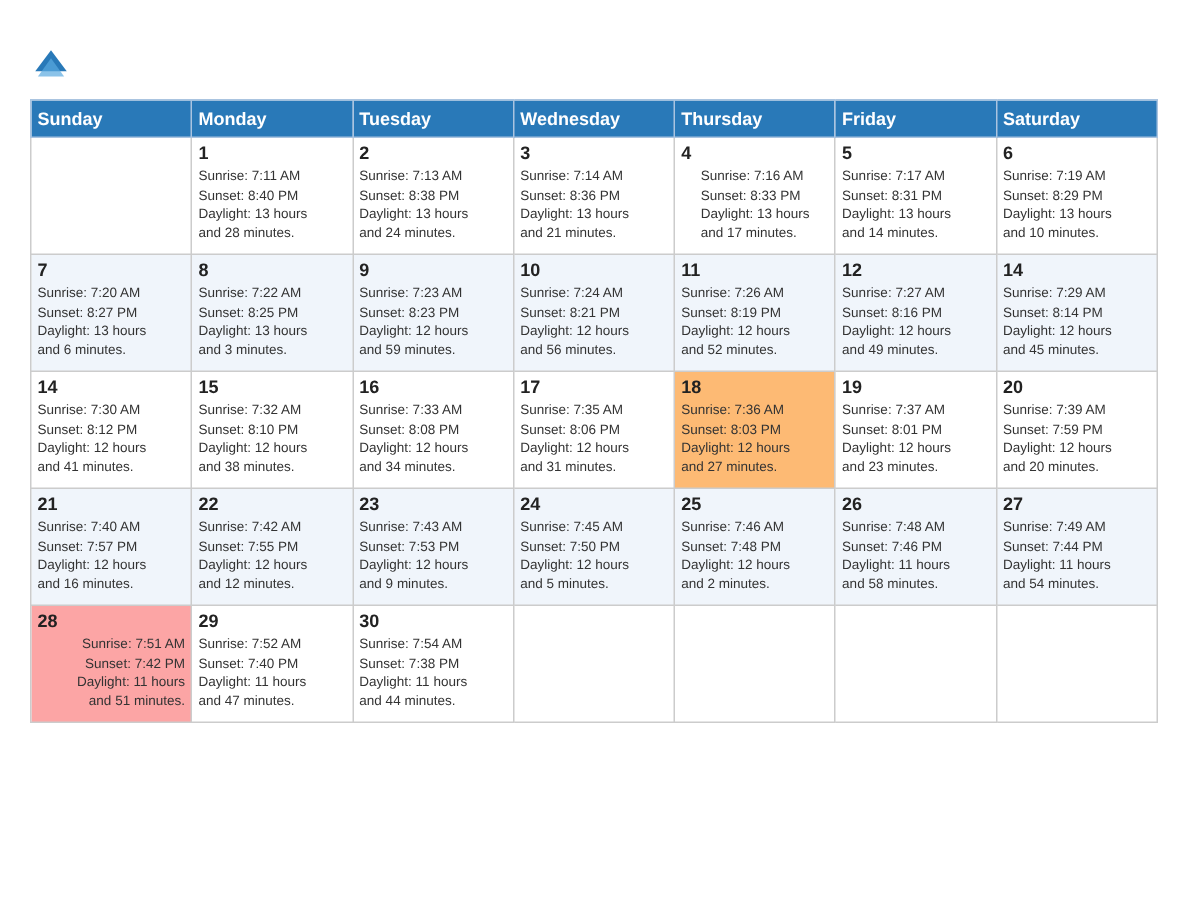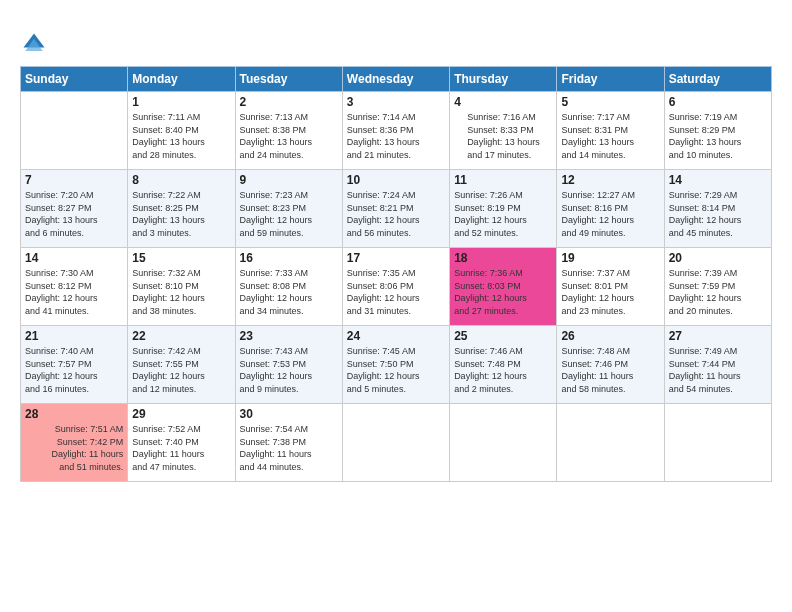--- a/index.html
+++ b/index.html
@@ -205,21 +205,21 @@
           </td>
           <td style="background: rgb(240, 245, 251);">
             <span class="day-num">11</span>
             <div class="cell-info" style="white-space: pre-line;">Sunrise: 7:26 AM
 Sunset: 8:19 PM
 Daylight: 12 hours
 and 52 minutes.</div>
           </td>
           <td style="background: rgb(240, 245, 251);">
             <span class="day-num">12</span>
-            <div class="cell-info" style="white-space: pre-line;">Sunrise: 12:27 AM
+            <div class="cell-info" style="white-space: pre-line;">Sunrise: 7:27 AM
 Sunset: 8:16 PM
 Daylight: 12 hours
 and 49 minutes.</div>
           </td>
           <td style="background: rgb(240, 245, 251);">
             <span class="day-num">14</span>
             <div class="cell-info" style="white-space: pre-line;">Sunrise: 7:29 AM
 Sunset: 8:14 PM
 Daylight: 12 hours
 and 45 minutes.</div>
@@ -247,21 +247,21 @@
 Daylight: 12 hours
 and 34 minutes.</div>
           </td>
           <td style="background: rgb(255, 255, 255);">
             <span class="day-num">17</span>
             <div class="cell-info" style="white-space: pre-line;">Sunrise: 7:35 AM
 Sunset: 8:06 PM
 Daylight: 12 hours
 and 31 minutes.</div>
           </td>
-          <td style="background: #ec4899;">
+          <td style="background: #fdba74;">
             <span class="day-num">18</span>
             <div class="cell-info" style="white-space: pre-line;">Sunrise: 7:36 AM
 Sunset: 8:03 PM
 Daylight: 12 hours
 and 27 minutes.</div>
           </td>
           <td style="background: rgb(255, 255, 255);">
             <span class="day-num">19</span>
             <div class="cell-info" style="white-space: pre-line;">Sunrise: 7:37 AM
 Sunset: 8:01 PM

